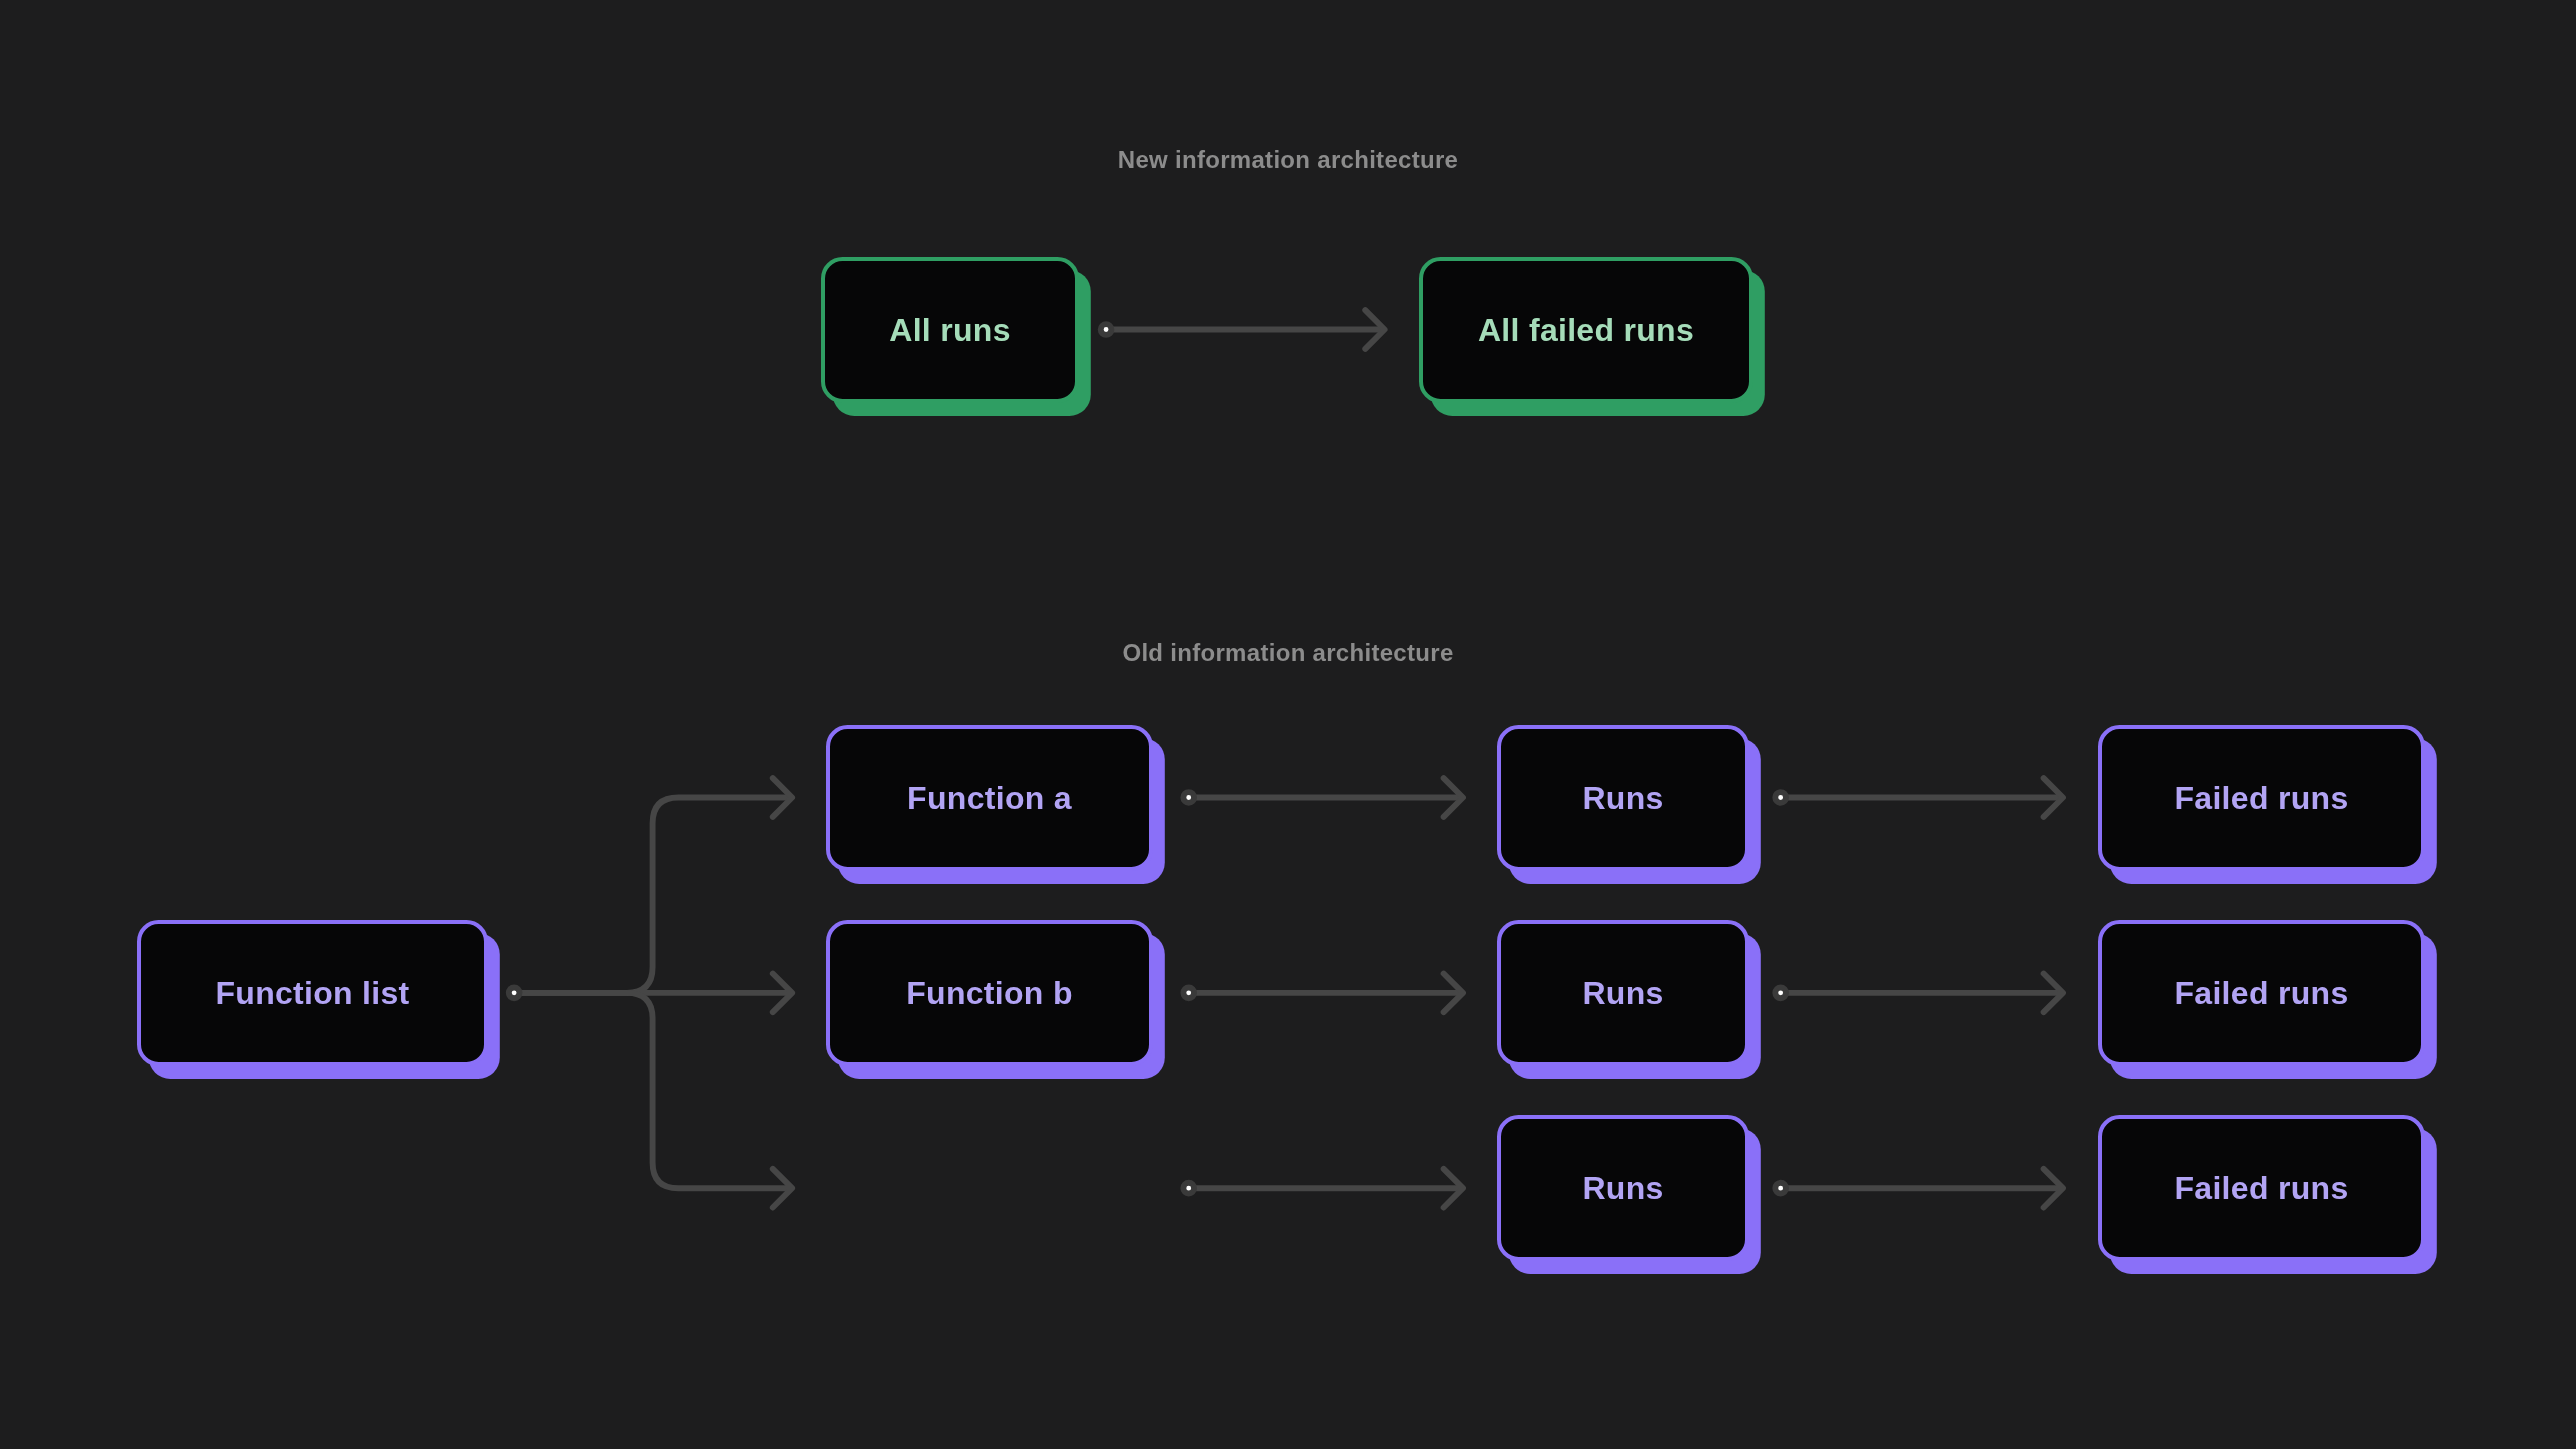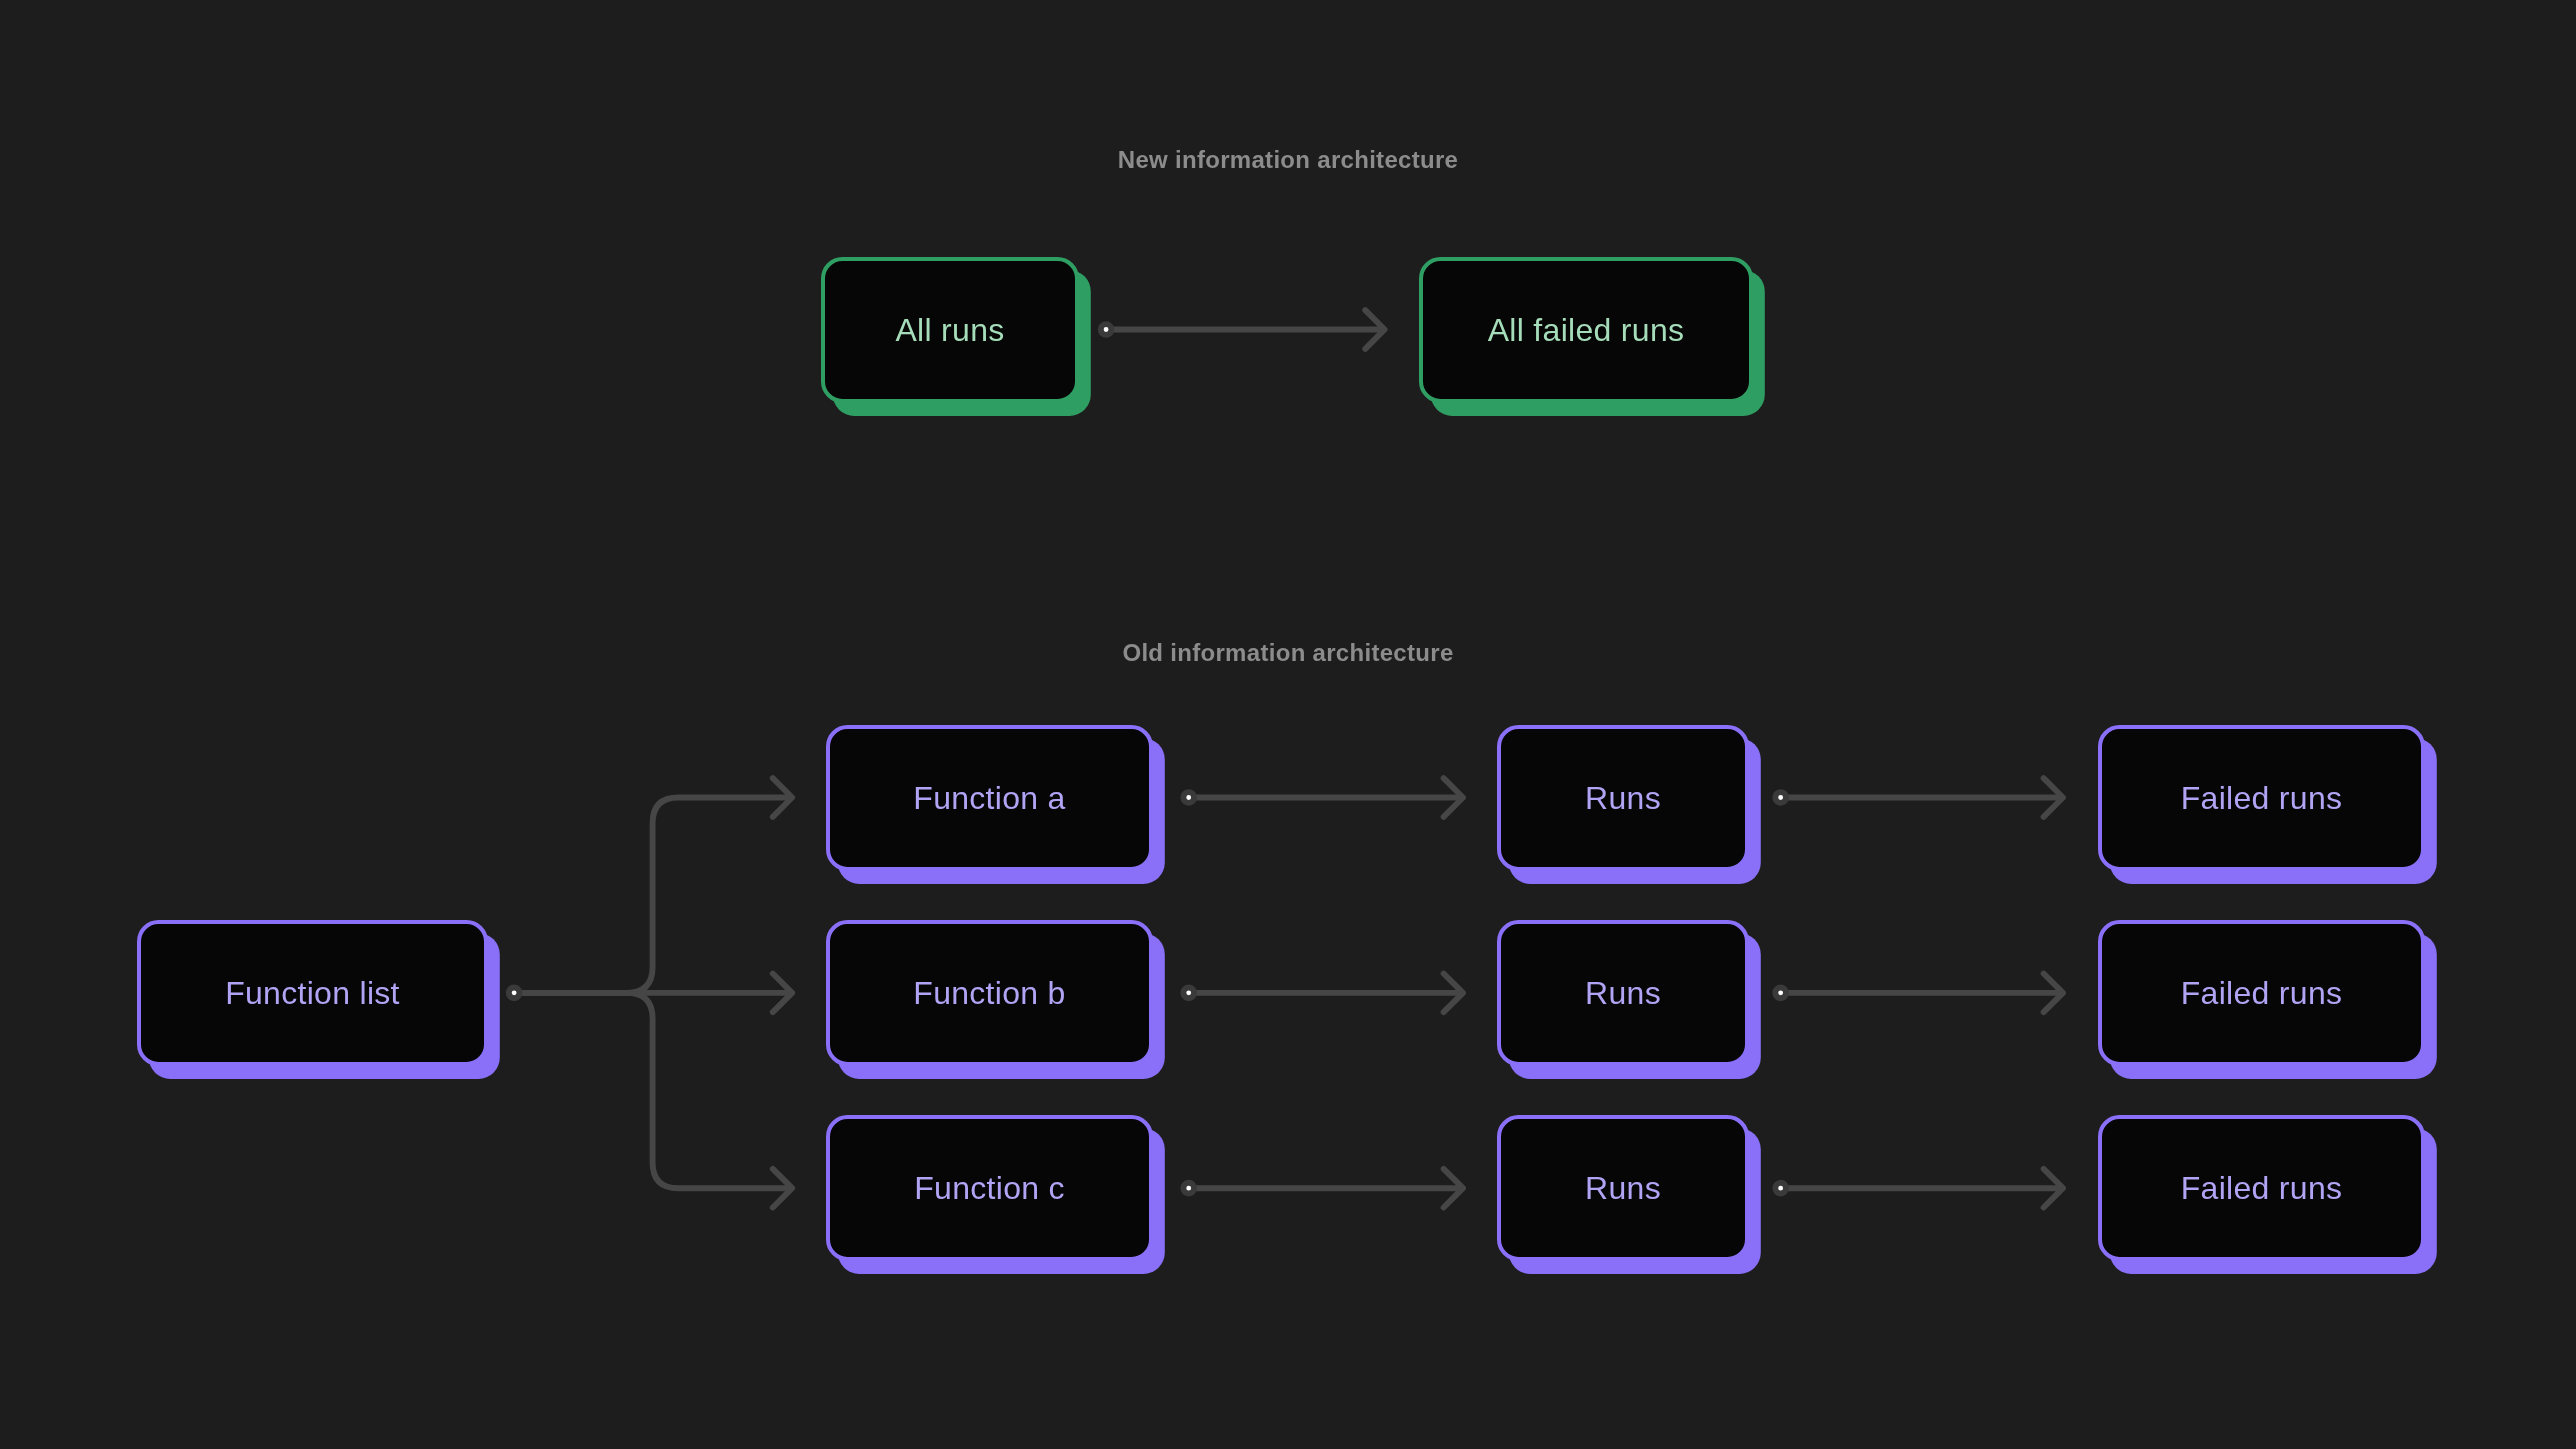--- a/index.html
+++ b/index.html
@@ -42,21 +42,21 @@
   .node.green {
     --accent: var(--green_accent, #2f9e63);
     color: var(--green_text, #a5dcb9);
   }
   .node.purple {
     --accent: var(--purple_accent, #8a70f8);
     color: var(--purple_text, #b2a4f4);
   }
   .node .label {
     font-size: 32px;
-    font-weight: 400;
+    font-weight: 700;
     letter-spacing: 0.3px;
     white-space: nowrap;
   }
 
   svg.connector-layer {
     position: absolute;
     left: 0;
     top: 0;
     width: 2576px;
     height: 1449px;
@@ -160,23 +160,20 @@
   <div class="node purple" style="left:826px; top:920px; width:327px; height:146px;">
     <span class="label">Function b</span>
   </div>
   <div class="node purple" style="left:1497px; top:920px; width:252px; height:146px;">
     <span class="label">Runs</span>
   </div>
   <div class="node purple" style="left:2098px; top:920px; width:327px; height:146px;">
     <span class="label">Failed runs</span>
   </div>
 
-  <div class="node purple" style="left:826px; top:1115px; width:327px; height:146px;">
-    <span class="label">Function c</span>
-  </div>
   <div class="node purple" style="left:1497px; top:1115px; width:252px; height:146px;">
     <span class="label">Runs</span>
   </div>
   <div class="node purple" style="left:2098px; top:1115px; width:327px; height:146px;">
     <span class="label">Failed runs</span>
   </div>
 
 </div>
 
 

